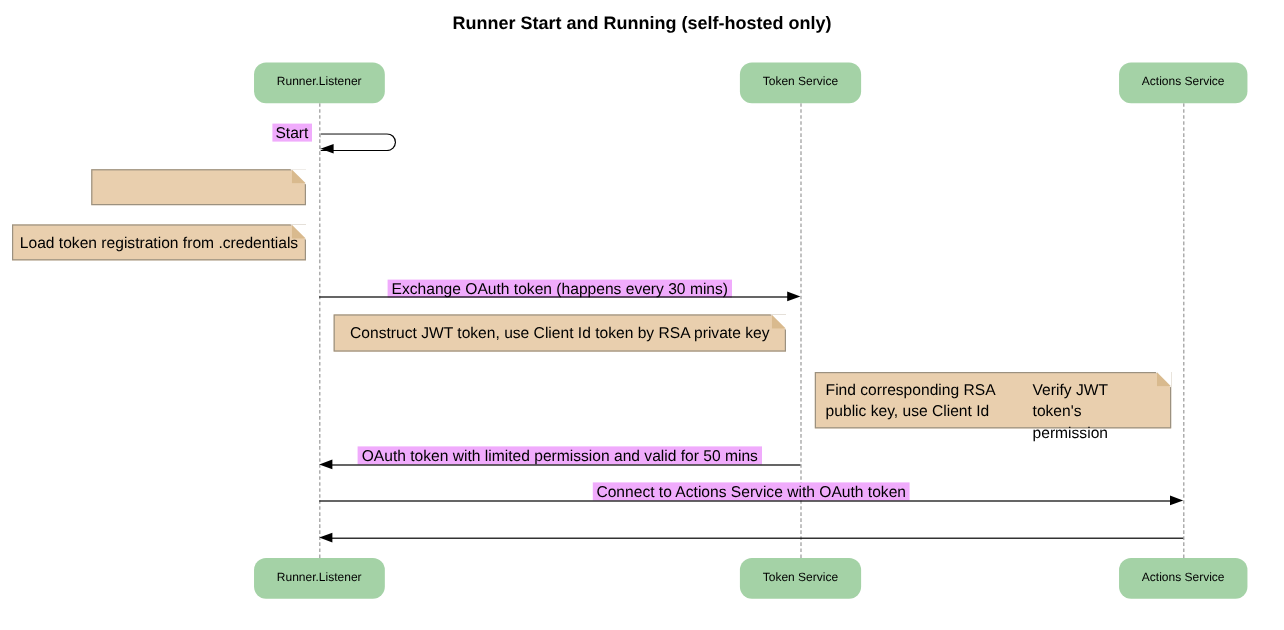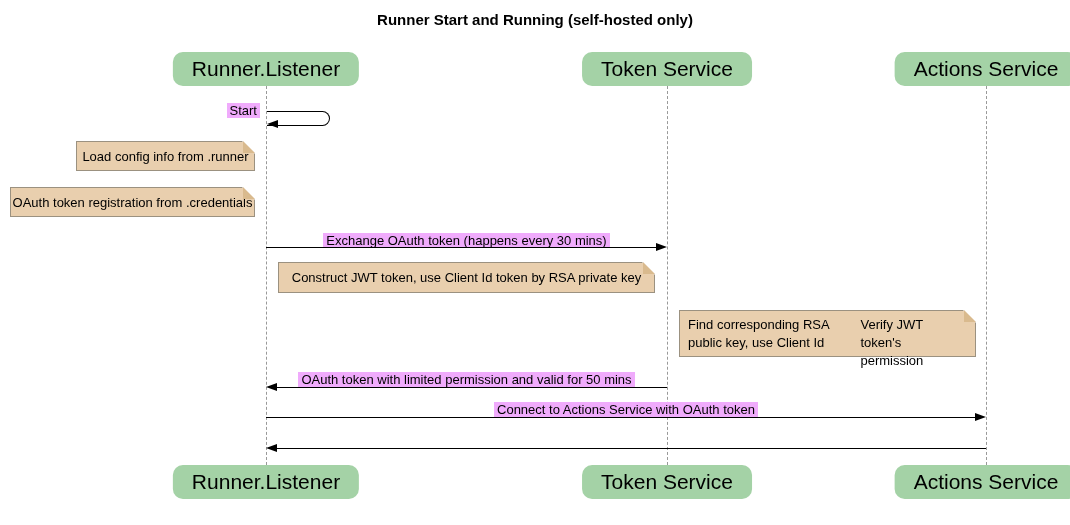--- a/index.html
+++ b/index.html
@@ -6,21 +6,21 @@
   .canvas {
     position:relative; width:1070px; height:525px; background:#ffffff;
     font-family:"Liberation Sans", sans-serif; color:#000; overflow:hidden;
   }
   .title {
     position:absolute; left:0; top:11px; width:100%;
     text-align:center; font-weight:bold; font-size:15px;
   }
   .participant {
     position:absolute; height:34px; line-height:34px; padding:0 19px;
-    background:#a4d2a6; border-radius:10px; font-size:21px;
+    background:#a4d2a6; border-radius:10px; font-size:10px;
     transform:translateX(-50%); white-space:nowrap;
   }
   .lifeline {
     position:absolute; top:86px; height:379px; width:0;
     border-left:1px dashed #999999;
   }
   .msg-label { position:absolute; font-size:13px; text-align:center; white-space:nowrap; }
   .msg-label span { background:#f0abfc; padding:0 3px; }
   .msg-label.right { text-align:right; }
   .arrow { position:absolute; height:0; border-top:1.5px solid #000; }
@@ -64,27 +64,26 @@
 
   <div class="participant" style="left:266px; top:52px;">Runner.Listener</div>
   <div class="participant" style="left:667px; top:52px;">Token Service</div>
   <div class="participant" style="left:986px; top:52px;">Actions Service</div>
 
   <div class="msg-label right" style="left:150px; top:103px; width:110px;"><span>Start</span></div>
   <div class="self-loop" style="left:267px; top:111px; width:62px; height:13px;"></div>
   <div class="head to-left" style="left:267px; top:120px;"></div>
 
   <div class="note" style="left:76px; top:141px; width:179px; height:30px;">
-    <span>Load config info from .runner</span>
     <i class="fold-cut"></i>
     <i class="fold-flap"></i>
   </div>
 
   <div class="note" style="left:10px; top:187px; width:245px; height:30px;">
-    <span>OAuth token registration from .credentials</span>
+    <span>Load token registration from .credentials</span>
     <i class="fold-cut"></i>
     <i class="fold-flap"></i>
   </div>
 
   <div class="msg-label" style="left:266px; top:233px; width:401px;"><span>Exchange OAuth token (happens every 30 mins)</span></div>
   <div class="arrow" style="left:266px; top:247px; width:395px;"></div>
   <div class="head to-right" style="left:656px; top:243px;"></div>
 
   <div class="note" style="left:278px; top:262px; width:377px; height:31px;">
     <span>Construct JWT token, use Client Id token by RSA private key</span>

